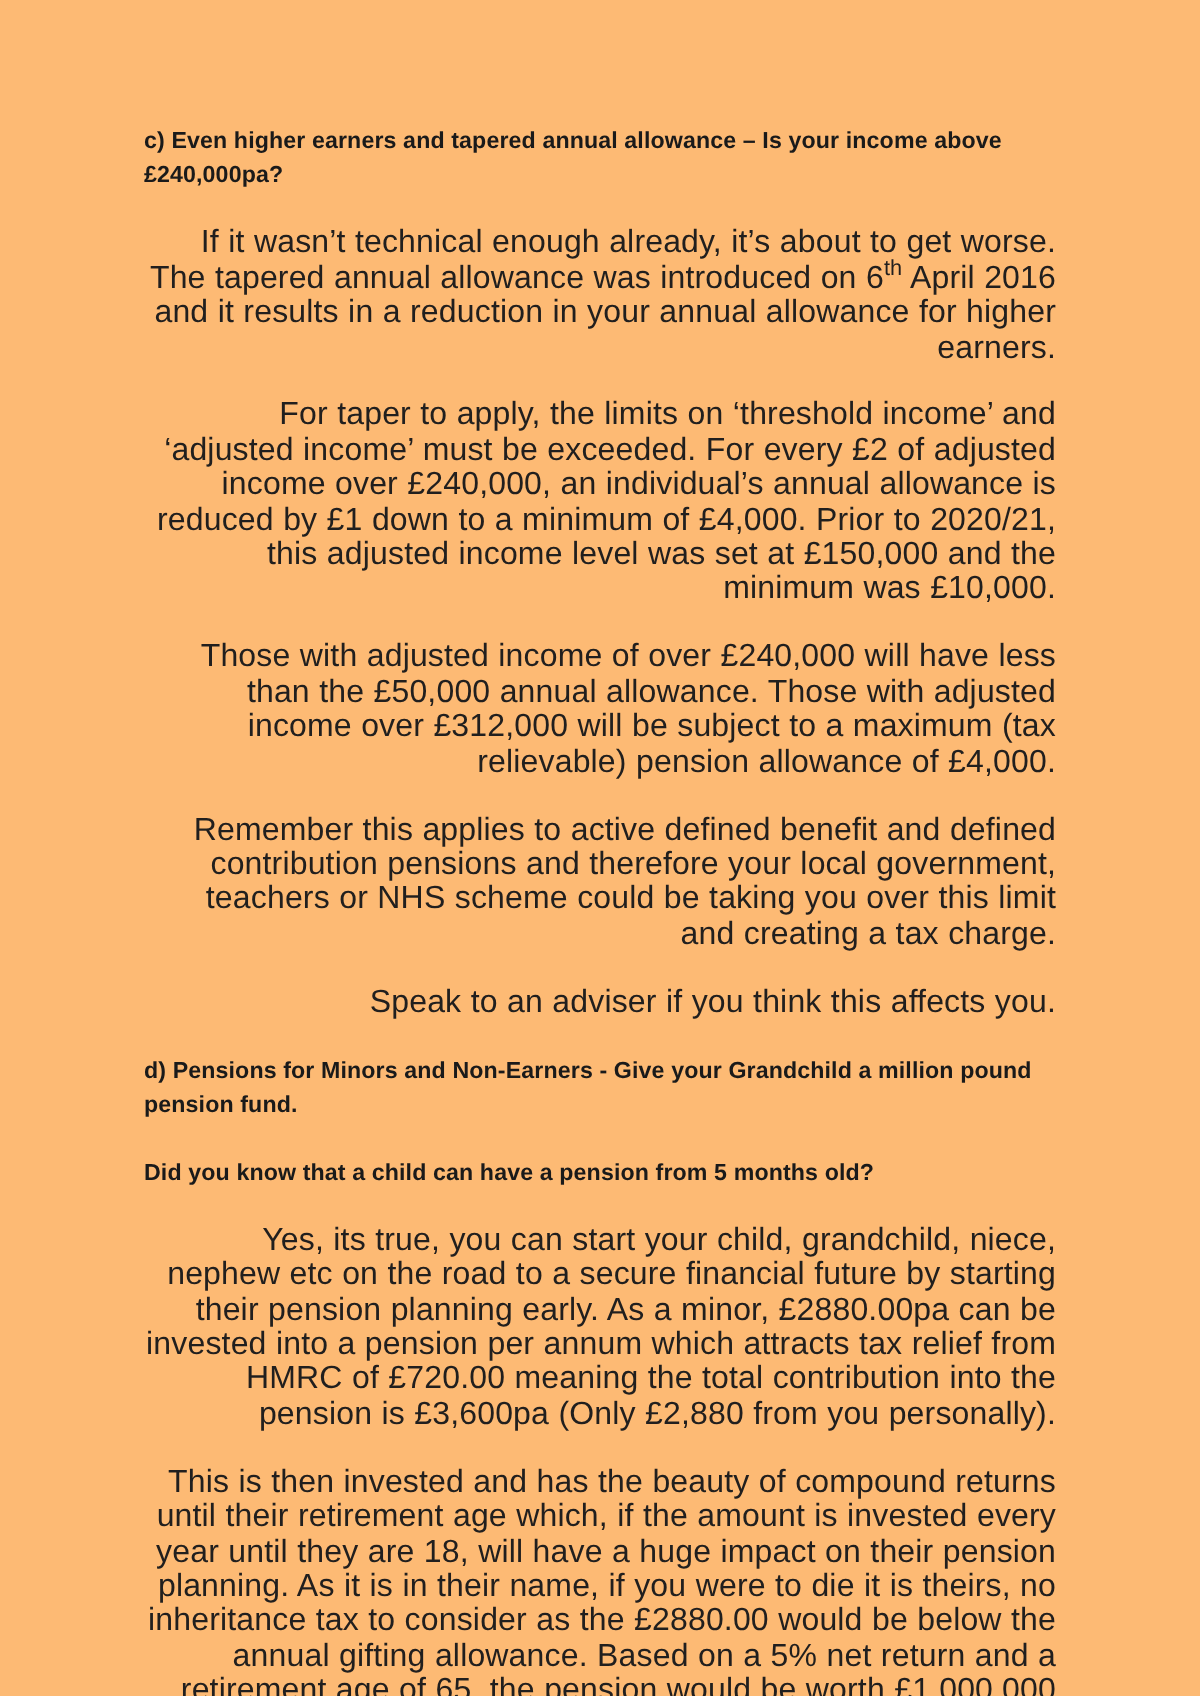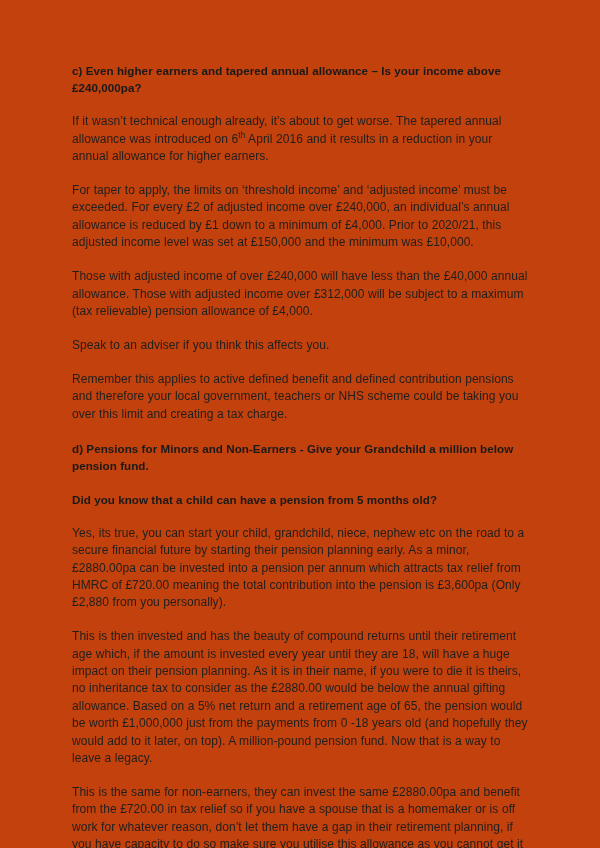--- a/index.html
+++ b/index.html
@@ -11,33 +11,33 @@
     height: 848px;
     background: #ffffff;
     font-family: "Liberation Sans", sans-serif;
     color: #211f1e;
     overflow: hidden;
   }
   .page {
     position: relative;
     width: 600px;
     height: 848px;
-    background: #c2410c;
+    background: #fdba74;
     box-sizing: border-box;
     padding: 62px 72px 0 72px;
   }
   .doc-body {
     width: 456px;
   }
   p.para {
     margin: 0 0 16.5px 0;
-    font-size: 12px;
+    font-size: 16px;
     line-height: 17.4px;
     letter-spacing: 0.005em;
-    text-align: left;
+    text-align: right;
     word-spacing: 0.01em;
     color: #211f1e;
   }
   p.heading {
     margin: 0 0 16.5px 0;
     font-size: 11.6px;
     line-height: 17.4px;
     font-weight: bold;
     letter-spacing: 0.005em;
     text-align: left;
@@ -58,27 +58,27 @@
 <div class="page">
   <div class="doc-body">
 
     <p class="heading">c) Even higher earners and tapered annual allowance – Is your income above £240,000pa?</p>
 
     <p class="para"><span>If it wasn’t technical enough already, it’s about to get worse. The tapered annual allowance was introduced on 6</span><sup class="ord">th</sup><span> April 2016 and it results in a reduction in your annual allowance for higher earners.</span></p>
 
     <p class="para">For taper to apply, the limits on ‘threshold income’ and ‘adjusted income’ must be exceeded. For every £2 of adjusted income over £240,000, an individual’s annual allowance is reduced by £1 down to a minimum of £4,000. Prior to 2020/21, this adjusted income level was set at £150,000 and the minimum was £10,000.</p>
 
 
-    <p class="para">Those with adjusted income of over £240,000 will have less than the £40,000 annual allowance. Those with adjusted income over £312,000 will be subject to a maximum (tax relievable) pension allowance of £4,000.</p>
+    <p class="para">Those with adjusted income of over £240,000 will have less than the £50,000 annual allowance. Those with adjusted income over £312,000 will be subject to a maximum (tax relievable) pension allowance of £4,000.</p>
+
+    <p class="para">Remember this applies to active defined benefit and defined contribution pensions and therefore your local government, teachers or NHS scheme could be taking you over this limit and creating a tax charge.</p>
 
     <p class="para">Speak to an adviser if you think this affects you.</p>
 
-    <p class="para">Remember this applies to active defined benefit and defined contribution pensions and therefore your local government, teachers or NHS scheme could be taking you over this limit and creating a tax charge.</p>
-
-    <p class="heading heading-d">d) Pensions for Minors and Non-Earners - Give your Grandchild a million below pension fund.</p>
+    <p class="heading heading-d">d) Pensions for Minors and Non-Earners - Give your Grandchild a million pound pension fund.</p>
 
     <p class="heading">Did you know that a child can have a pension from 5 months old?</p>
 
     <p class="para">Yes, its true, you can start your child, grandchild, niece, nephew etc on the road to a secure financial future by starting their pension planning early. As a minor, £2880.00pa can be invested into a pension per annum which attracts tax relief from HMRC of £720.00 meaning the total contribution into the pension is £3,600pa (Only £2,880 from you personally).</p>
 
     <p class="para">This is then invested and has the beauty of compound returns until their retirement age which, if the amount is invested every year until they are 18, will have a huge impact on their pension planning. As it is in their name, if you were to die it is theirs, no inheritance tax to consider as the £2880.00 would be below the annual gifting allowance. Based on a 5% net return and a retirement age of 65, the pension would be worth £1,000,000 just from the payments from 0 -18 years old (and hopefully they would add to it later, on top). A million-pound pension fund. Now that is a way to leave a legacy.</p>
 
     <p class="para">This is the same for non-earners, they can invest the same £2880.00pa and benefit from the £720.00 in tax relief so if you have a spouse that is a homemaker or is off work for whatever reason, don’t let them have a gap in their retirement planning, if you have capacity to do so make sure you utilise this allowance as you cannot get it back if lost. You can even do this if you are retired and under 75, you will still get the tax relief.</p>
 
   </div>

